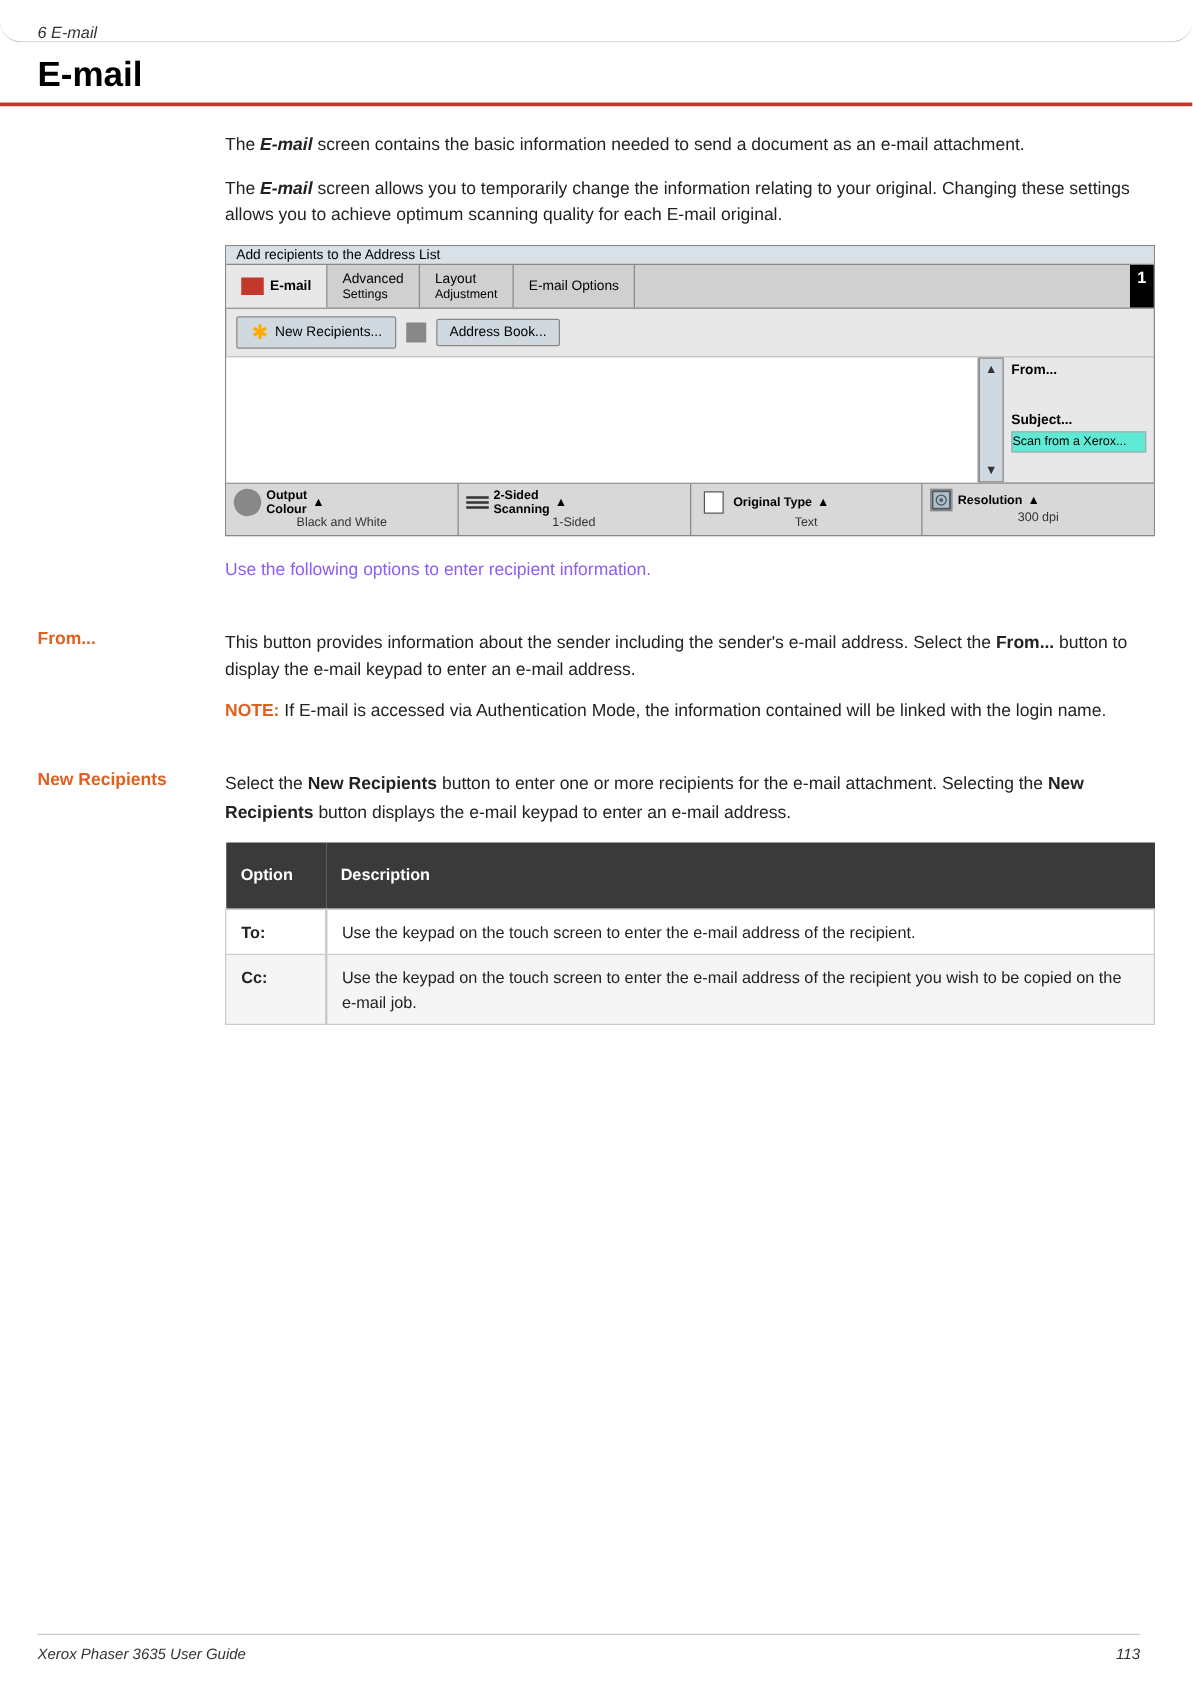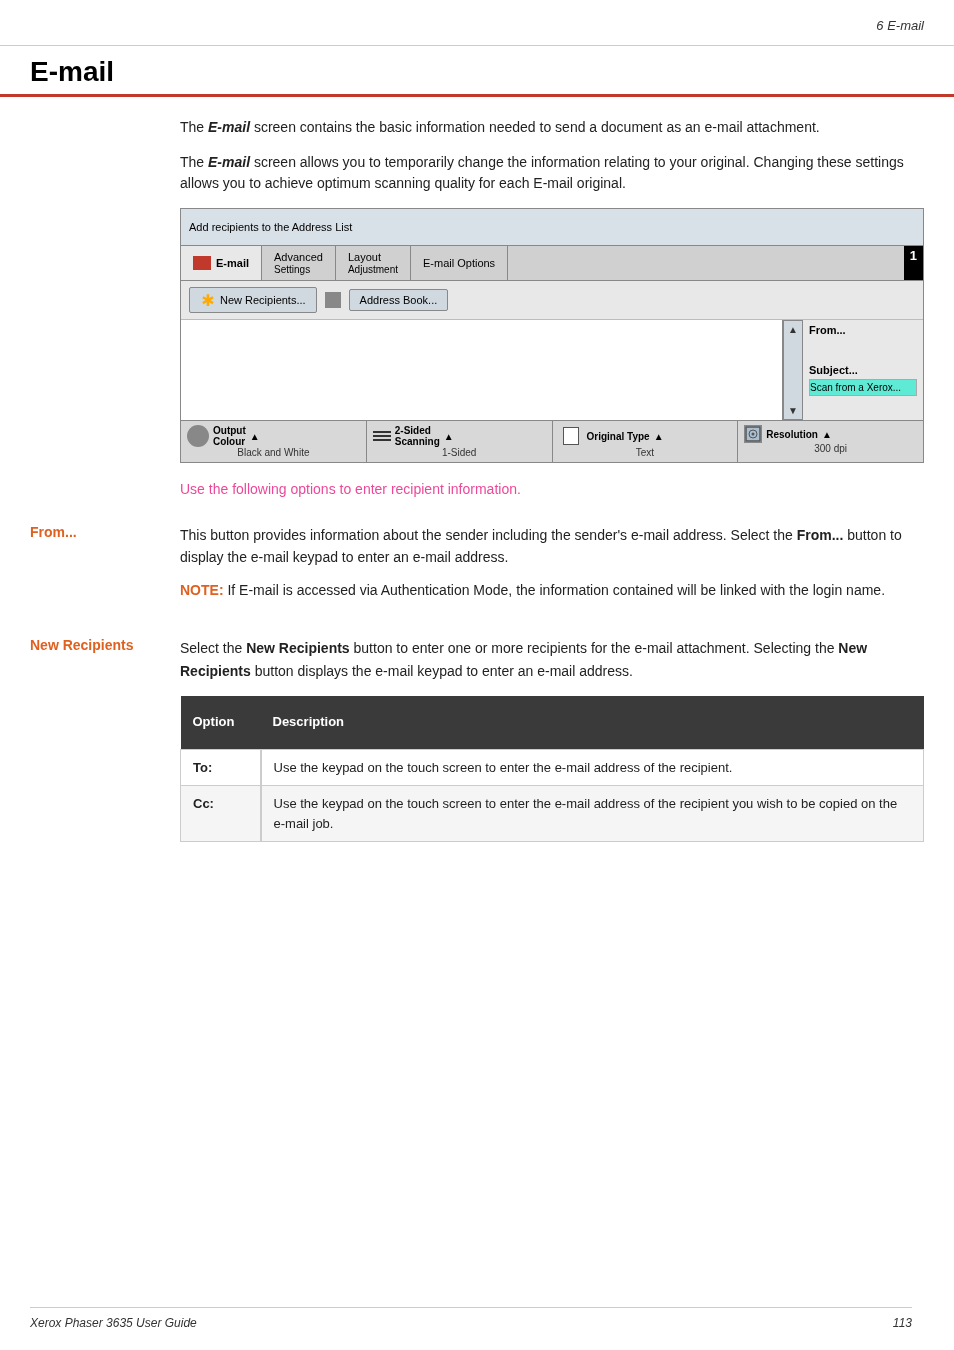--- a/index.html
+++ b/index.html
@@ -8,25 +8,25 @@
       font-size: 14px;
       background: #fff;
       color: #000;
       width: 954px;
       min-height: 1350px;
       position: relative;
     }
 
     
     .page-header {
-      padding: 18px 30px 12px 30px;
-      display: flex;
-      justify-content: flex-end;
+      padding: 18px 30px 0 30px;
+      display: flex;
       align-items: center;
       border-bottom: 1px solid #ccc;
+      border-radius: 17px;
     }
     .page-num-right {
       font-style: italic;
       font-size: 13px;
       color: #333;
     }
 
     
     .title-section {
       padding: 10px 30px 0 30px;
@@ -252,22 +252,22 @@
       border: 1px solid #888;
       display: flex;
       align-items: center;
       justify-content: center;
       font-size: 9px;
     }
 
     
     .follow-text {
       font-size: 14px;
-      color: #ec4899;
-      margin-bottom: 24px;
+      color: #8b5cf6;
+      margin-bottom: 36px;
       line-height: 1.5;
     }
 
     
     .section-item {
       display: flex;
       margin-bottom: 28px;
     }
     .section-label {
       width: 150px;
@@ -361,21 +361,21 @@
   <p class="intro-text">
     The <em>E-mail</em> screen contains the basic information needed to send a document as an e-mail attachment.
   </p>
   <p class="intro-text">
     The <em>E-mail</em> screen allows you to temporarily change the information relating to your original. Changing these settings allows you to achieve optimum scanning quality for each E-mail original.
   </p>
 
   <div class="ui-box">
 
 
-    <div style="padding:12px 8px;font-size:11px;background:#d8e0e8;border-bottom:1px solid #888;">
+    <div style="padding:1px 8px;font-size:11px;background:#d8e0e8;border-bottom:1px solid #888;">
       <span>Add recipients to the Address List</span>
     </div>
 
     <div class="ui-tabs">
       <div class="ui-tab active">
         <span class="ui-tab-icon"></span>
         <span>E-mail</span>
       </div>
       <div class="ui-tab">
         <span>Advanced<br><span style="font-size:10px;">Settings</span></span>

